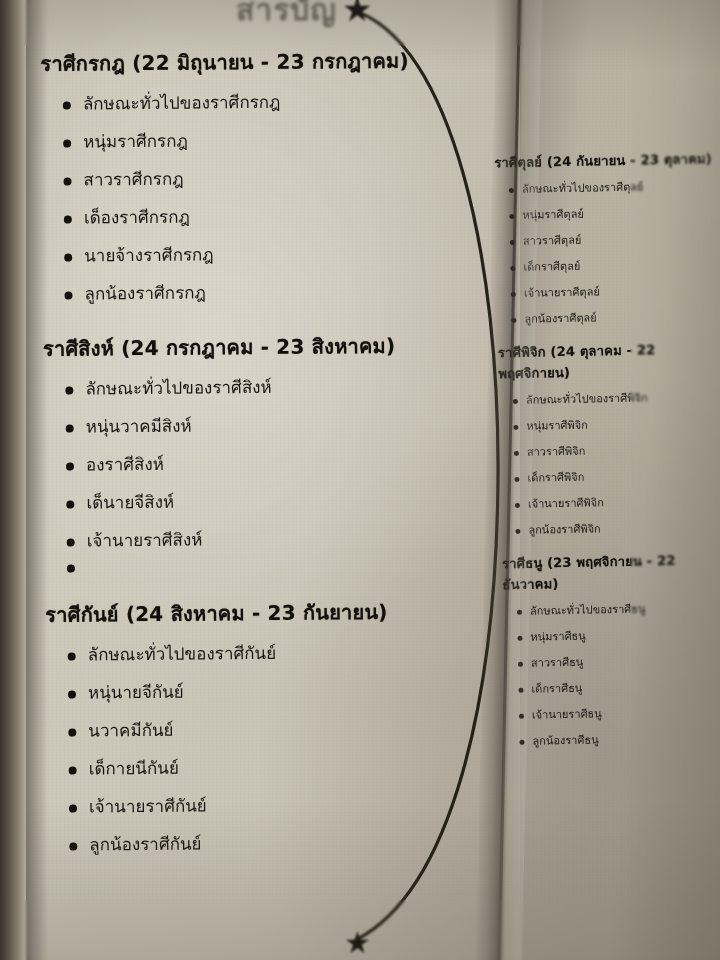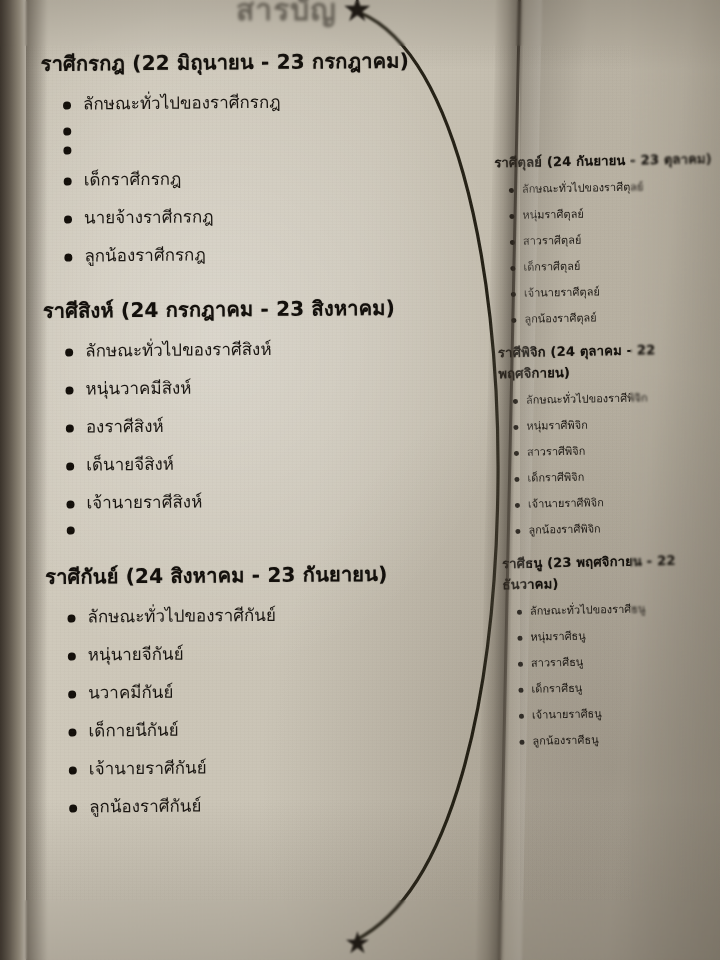--- a/index.html
+++ b/index.html
@@ -238,27 +238,29 @@
 
     <div class="sign-block">
       <div class="sign-head">ราศีกรกฎ (22 มิถุนายน - 23 กรกฎาคม)</div>
       <ul class="items">
         <li>
             <span class="bullet"></span>
             <span class="item-label">ลักษณะทั่วไปของราศีกรกฎ</span>
           </li>
         <li>
             <span class="bullet"></span>
-          </li>
-        <li>
-            <span class="bullet"></span>
-          </li>
-        <li>
-            <span class="bullet"></span>
-            <span class="item-label">เด็กราศีกรกฎ</span>
+            <span class="item-label">หนุ่มราศีกรกฎ</span>
+          </li>
+        <li>
+            <span class="bullet"></span>
+            <span class="item-label">สาวราศีกรกฎ</span>
+          </li>
+        <li>
+            <span class="bullet"></span>
+            <span class="item-label">เด็องราศีกรกฎ</span>
           </li>
         <li>
             <span class="bullet"></span>
             <span class="item-label">นายจ้างราศีกรกฎ</span>
           </li>
         <li>
             <span class="bullet"></span>
             <span class="item-label">ลูกน้องราศีกรกฎ</span>
           </li>
       </ul>

